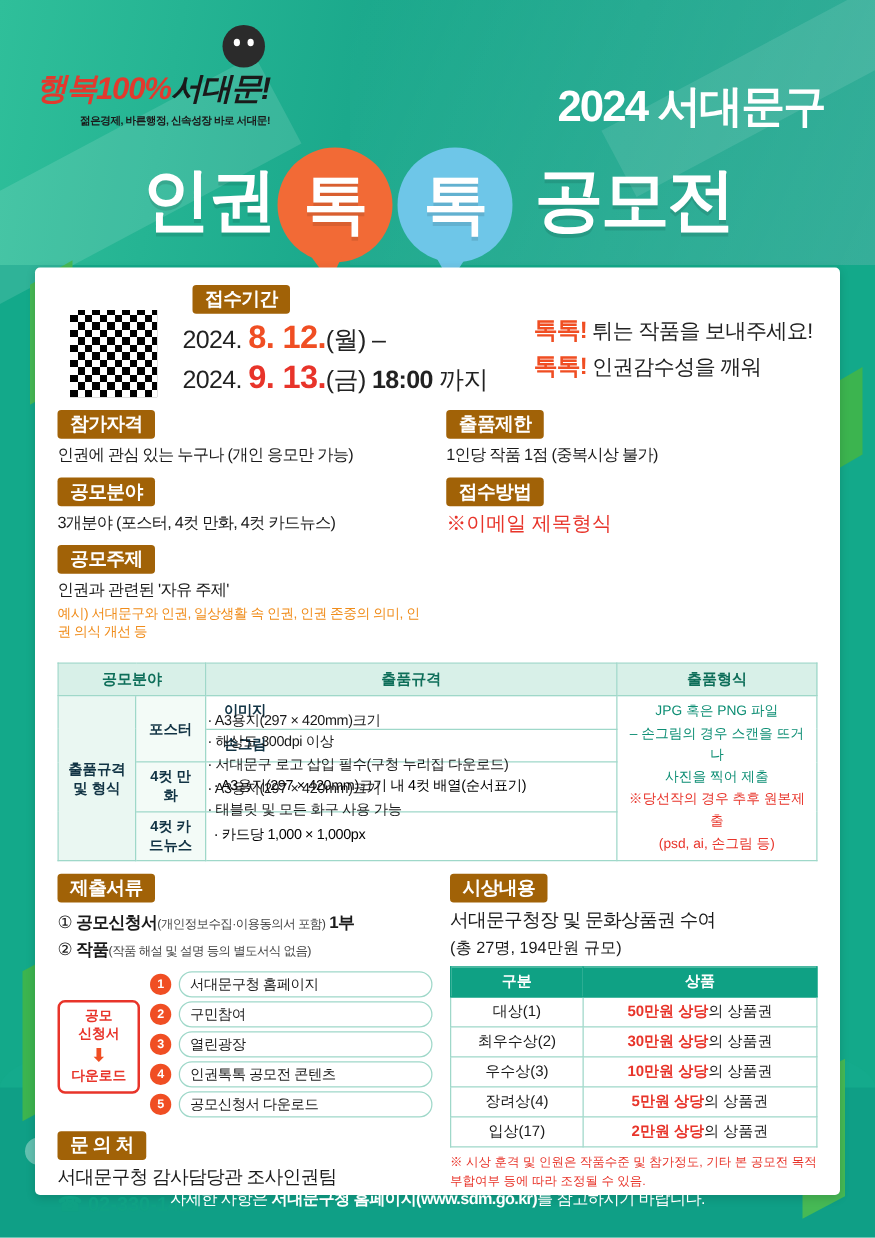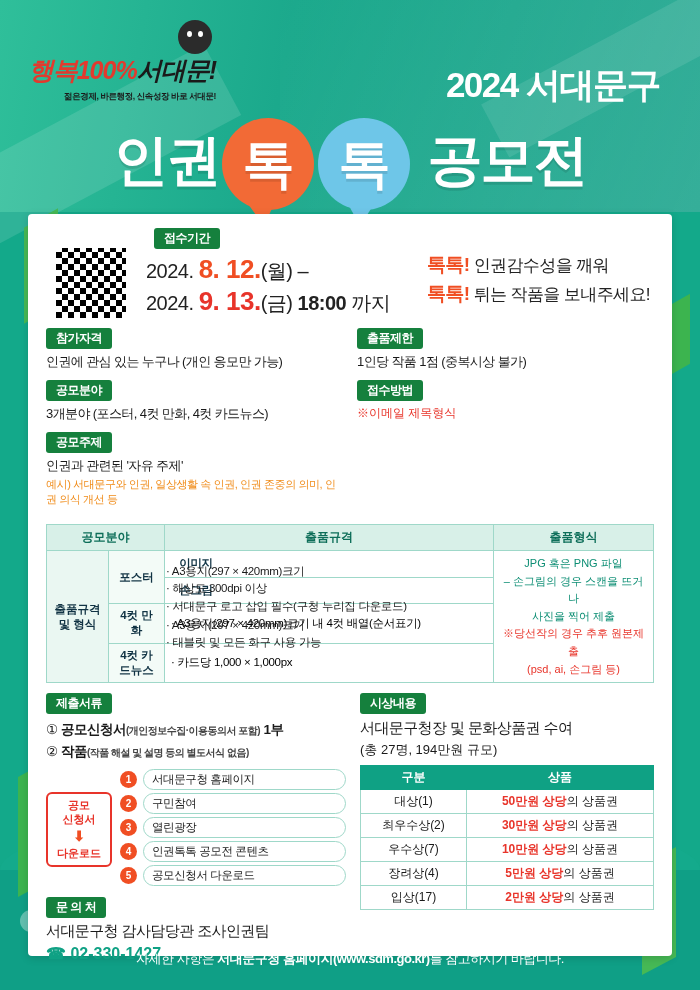--- a/index.html
+++ b/index.html
@@ -108,22 +108,22 @@
 
   
   .card{
     position:absolute; left:28px; top:214px; width:644px; height:742px;
     background:#ffffff; border-radius:4px;
     box-shadow:0 2px 8px rgba(0,0,0,.15);
     padding:14px 18px;
   }
 
   .lbl{
-    display:inline-block; background:#15803d; color:#fff;
-    font-size:12px; font-weight:bold; padding:2px 10px; border-radius:3px;
+    display:inline-block; background:#a16207; color:#fff;
+    font-size:15px; font-weight:bold; padding:2px 10px; border-radius:3px;
     letter-spacing:-0.5px;
     text-align:center;
   }
 
   
   .recv{ position:relative; height:96px; }
   .qr{
     position:absolute; left:8px; top:18px; width:74px; height:74px;
     background:
       repeating-linear-gradient(0deg,#000 0 6px,#fff 6px 12px),
@@ -146,42 +146,42 @@
   }
   .talk b{ color:#f04e23; font-size:19px; }
 
   
   .cols{ display:flex; gap:14px; margin-top:4px; }
   .col{ flex:1; }
   .fld{ margin-bottom:9px; }
   .fld .val{
     font-size:13px; color:#1a1a1a; margin-top:4px; letter-spacing:-0.6px;
   }
-  .note{ font-size:12px; color:#e8342a; line-height:1.5; margin-top:3px; }
+  .note{ font-size:16px; color:#e8342a; line-height:1.5; margin-top:3px; }
   .ex{ font-size:11px; color:#f08c1a; margin-top:2px; letter-spacing:-0.4px; }
 
   
   table{ border-collapse:collapse; width:100%; font-size:11.5px; }
   .spec{ margin-top:8px; }
   .spec th, .spec td{ border:1px solid #9fd8c9; padding:4px 6px; }
   .spec th{ background:#d8f0e8; color:#0d6e59; font-weight:bold; font-size:12px; }
   .spec td.hdcell{ background:#eaf7f2; text-align:center; font-weight:bold; color:#134; width:62px; }
   .spec td.sub{ background:#f3fbf7; text-align:center; font-weight:bold; color:#134; width:56px; }
   .spec td.body{ line-height:1.5; letter-spacing:-0.3px; }
   .spec td.form{
     text-align:center; color:#0d8e74; line-height:1.6; font-size:11px; width:160px;
   }
   .spec td.form .red{ color:#e8342a; }
 
   
   .lower{ display:flex; gap:14px; margin-top:10px; }
   .lower .left{ width:300px; }
   .lower .right{ flex:1; }
   .docs{ font-size:13.5px; color:#1a1a1a; margin-top:5px; line-height:1.6; letter-spacing:-0.5px; }
-  .docs .small{ font-size:10px; color:#444;font-weight:bold; }
+  .docs .small{ font-size:10px; color:#444; }
   .docs b{ font-weight:bold; }
 
   .dlwrap{ display:flex; gap:8px; margin-top:7px; align-items:center; }
   .dlbadge{
     width:66px; text-align:center; font-size:11px; font-weight:bold; color:#e8342a;
     border:2px solid #e8342a; border-radius:6px; padding:4px 2px; line-height:1.35;
     position:relative;
   }
   .dlbadge .arrow{ color:#f04e23; font-size:14px; display:block; }
   .steps{ flex:1; }
@@ -254,22 +254,22 @@
       <span class="num or">8. 12.</span><span>(월)</span>
       <span>–</span>
     </div>
     <div class="recv-line l2">
       <span>2024.</span>
       <span class="num rd">9. 13.</span><span>(금)</span>
       <span style="font-weight:bold">18:00</span>
       <span>까지</span>
     </div>
     <div class="talk">
+      <div><b>톡톡!</b> <span>튀는 작품을 보내주세요!</span></div>
       <div><b>톡톡!</b> <span>인권감수성을  깨워</span></div>
-      <div><b>톡톡!</b> <span>튀는 작품을 보내주세요!</span></div>
     </div>
   </div>
 
   <div class="cols">
     <div class="col">
       <div class="fld">
         <span class="lbl">참가자격</span>
         <div class="val">인권에 관심 있는 누구나 (개인 응모만 가능)</div>
       </div>
       <div class="fld">
@@ -403,33 +403,35 @@
         </tr>
         <tr>
           <td>대상(1)</td>
           <td><span class="red">50만원 상당</span><span>의 상품권</span></td>
         </tr>
         <tr>
           <td>최우수상(2)</td>
           <td><span class="red">30만원 상당</span><span>의 상품권</span></td>
         </tr>
         <tr>
-          <td>우수상(7)</td>
+          <td>우수상(3)</td>
           <td><span class="red">10만원 상당</span><span>의 상품권</span></td>
         </tr>
         <tr>
           <td>장려상(4)</td>
           <td><span class="red">5만원 상당</span><span>의 상품권</span></td>
         </tr>
         <tr>
           <td>입상(17)</td>
           <td><span class="red">2만원 상당</span><span>의 상품권</span></td>
         </tr>
       </tbody>
         </table>
+      <div class="pnote" style="white-space:pre-line">※ 시상 훈격 및 인원은 작품수준 및 참가정도, 기타 본 공모전 목적
+    부합여부 등에 따라 조정될 수 있음.</div>
     </div>
   </div>
 
 </div>
 
 <div class="footer">
   <span>자세한 사항은 </span><b>서대문구청 홈페이지(www.sdm.go.kr)</b><span>를 참고하시기 바랍니다.</span>
 </div>
 
 </body></html>

